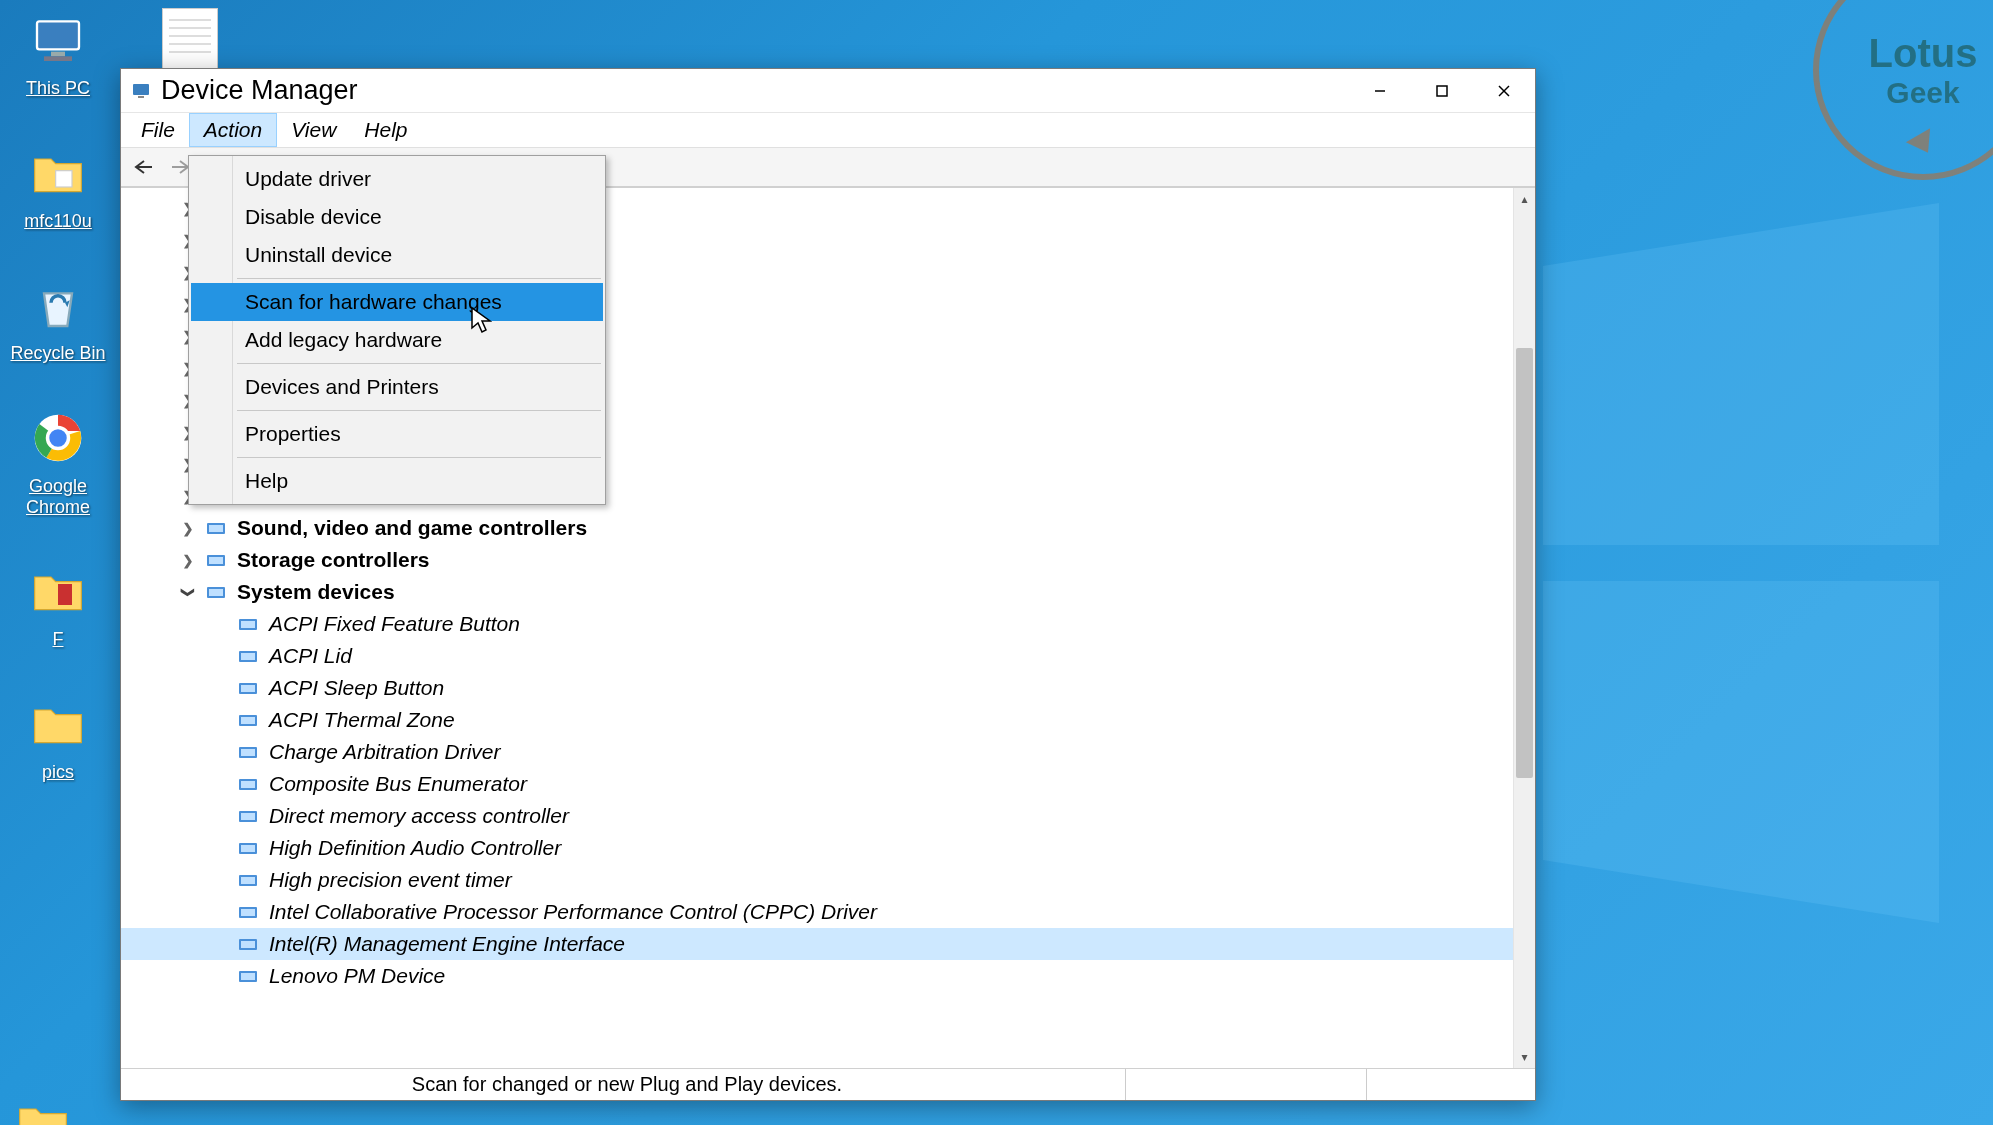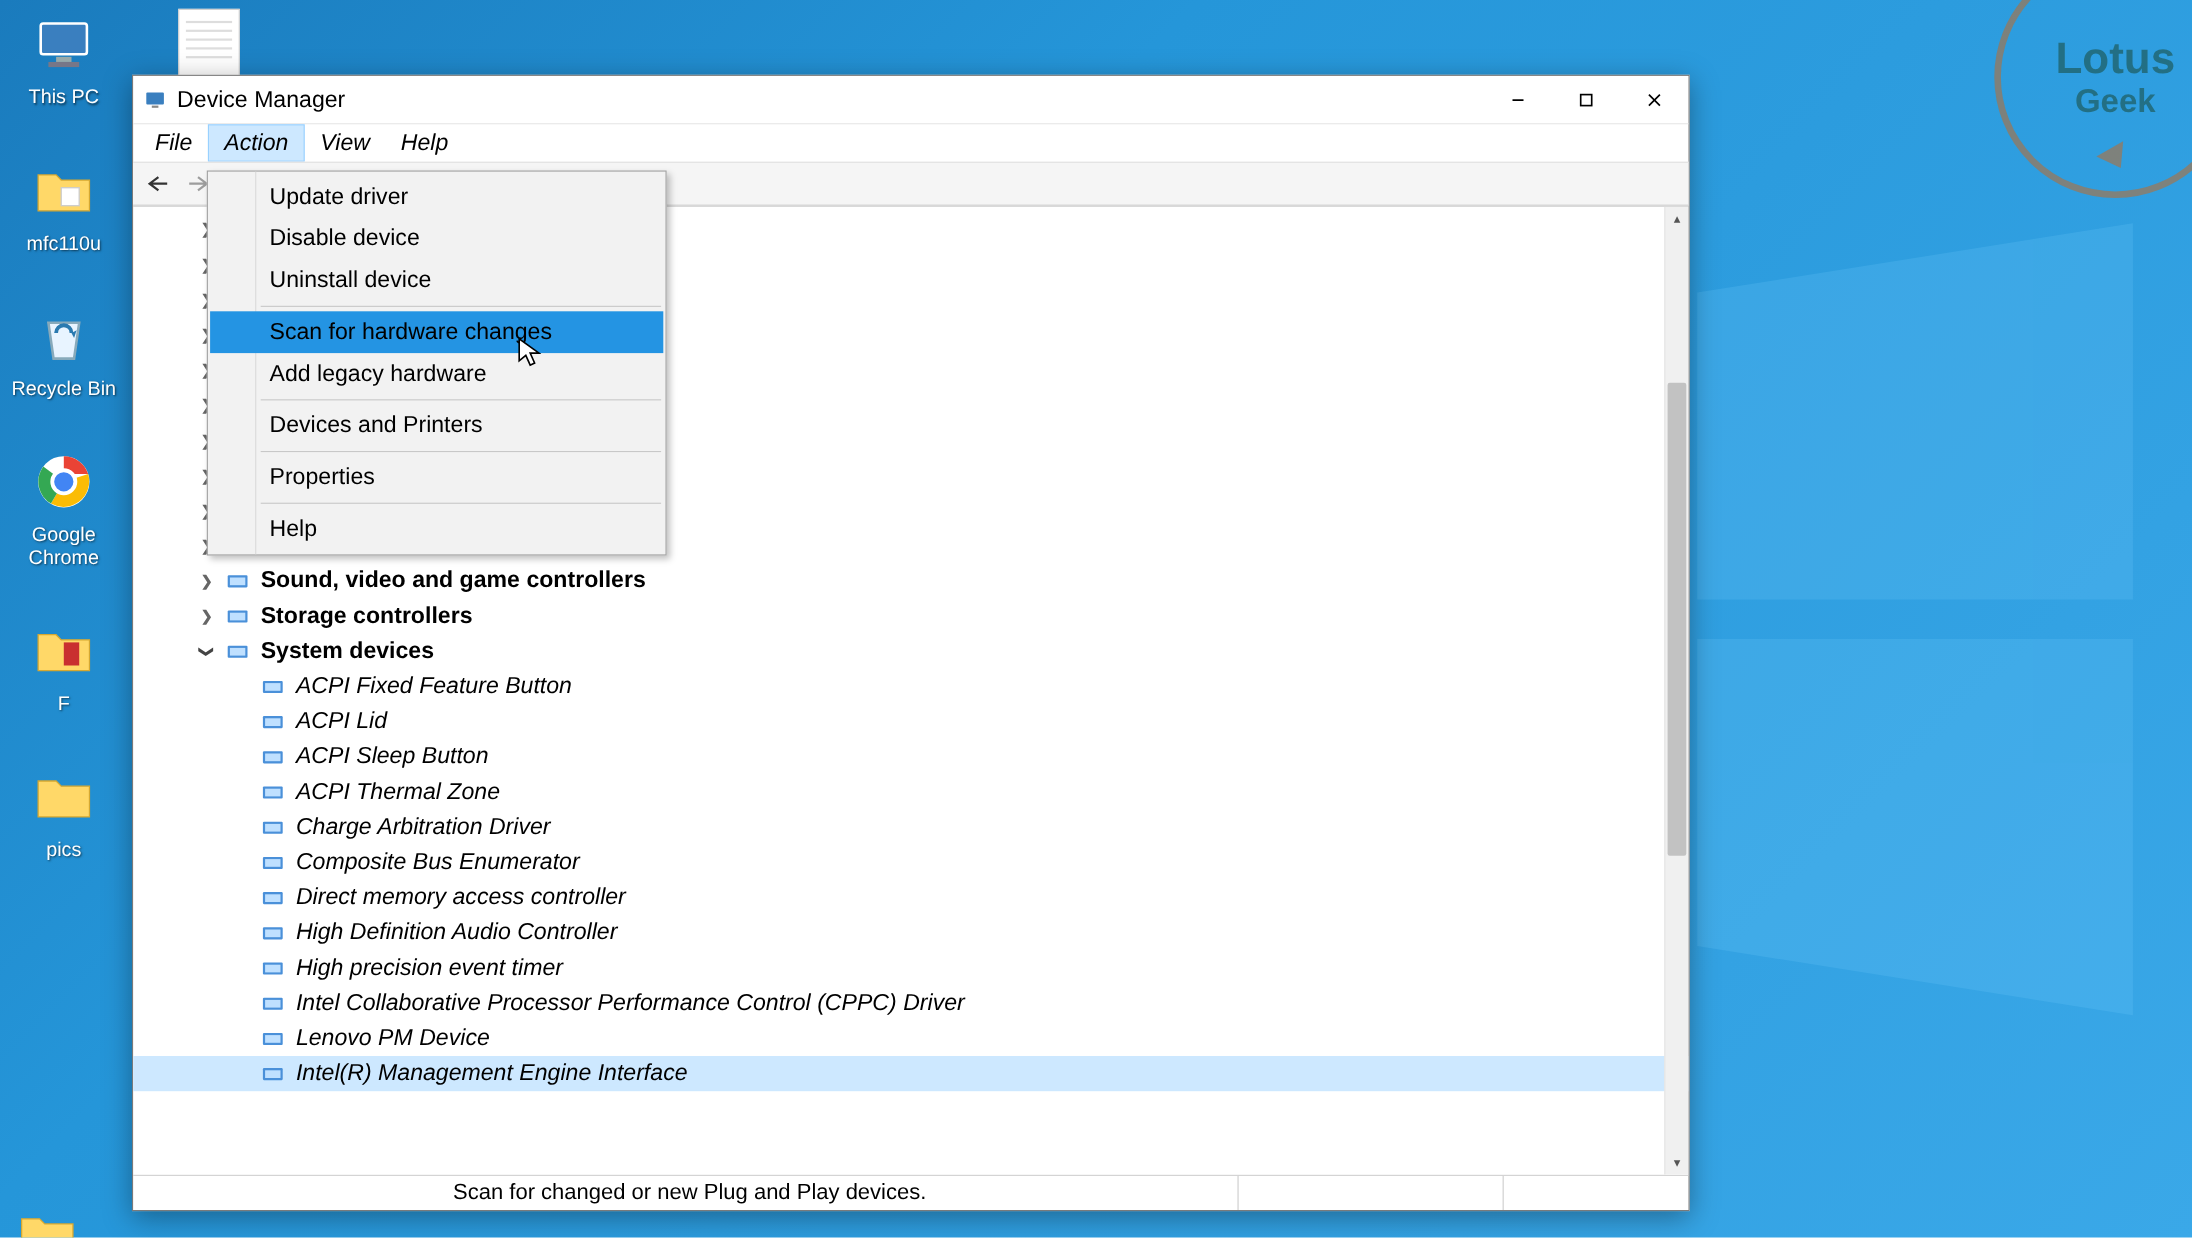--- a/index.html
+++ b/index.html
@@ -42,20 +42,21 @@
   margin: 0 auto 6px;
   display: flex;
   align-items: center;
   justify-content: center;
 }
 .desktop-icon .label {
   color: #fff;
   font-size: 18px;
   text-shadow: 1px 1px 2px rgba(0,0,0,0.6);
   line-height: 1.15;
+  text-decoration: underline;
 }
 
 
 .file-notes {
   position: absolute;
   left: 150px;
   top: 8px;
   width: 80px;
   text-align: center;
 }
@@ -128,21 +129,21 @@
   height: 44px;
   display: flex;
   align-items: center;
   padding-left: 10px;
   border-bottom: 1px solid #e6e6e6;
 }
 .titlebar .app-icon {
   width: 20px; height: 20px;
   margin-right: 10px;
 }
-.titlebar .title { font-size: 21px; }
+.titlebar .title { font-size: 27px; }
 .titlebar .spacer { flex: 1; }
 .win-btn {
   width: 62px; height: 44px;
   display: flex; align-items: center; justify-content: center;
   cursor: pointer;
 }
 
 .menubar {
   height: 34px;
   display: flex;
@@ -608,39 +609,39 @@
         <div class="tree-row grandchild">
           <span class="expander"></span>
           <span class="dev-icon">
             <svg class="dev-svg" viewBox="0 0 20 16">
               <rect x="1" y="3" width="18" height="11" fill="#4a90d9" rx="1"></rect>
               <rect x="3" y="5" width="14" height="7" fill="#bfe0ff"></rect>
             </svg>
           </span>
           <span class="label-text">Intel Collaborative Processor Performance Control (CPPC) Driver</span>
         </div>
+        <div class="tree-row grandchild selected">
+          <span class="expander"></span>
+          <span class="dev-icon">
+            <svg class="dev-svg" viewBox="0 0 20 16">
+              <rect x="1" y="3" width="18" height="11" fill="#4a90d9" rx="1"></rect>
+              <rect x="3" y="5" width="14" height="7" fill="#bfe0ff"></rect>
+            </svg>
+          </span>
+          <span class="label-text">Intel(R) Management Engine Interface</span>
+        </div>
         <div class="tree-row grandchild">
           <span class="expander"></span>
           <span class="dev-icon">
             <svg class="dev-svg" viewBox="0 0 20 16">
               <rect x="1" y="3" width="18" height="11" fill="#4a90d9" rx="1"></rect>
               <rect x="3" y="5" width="14" height="7" fill="#bfe0ff"></rect>
             </svg>
           </span>
           <span class="label-text">Lenovo PM Device</span>
-        </div>
-        <div class="tree-row grandchild selected">
-          <span class="expander"></span>
-          <span class="dev-icon">
-            <svg class="dev-svg" viewBox="0 0 20 16">
-              <rect x="1" y="3" width="18" height="11" fill="#4a90d9" rx="1"></rect>
-              <rect x="3" y="5" width="14" height="7" fill="#bfe0ff"></rect>
-            </svg>
-          </span>
-          <span class="label-text">Intel(R) Management Engine Interface</span>
         </div>
       </div>
     <div class="vscroll">
       <div class="arrow-up">▴</div>
       <div class="thumb"></div>
       <div class="arrow-down">▾</div>
     </div>
   </div>
 
   <div class="statusbar">

